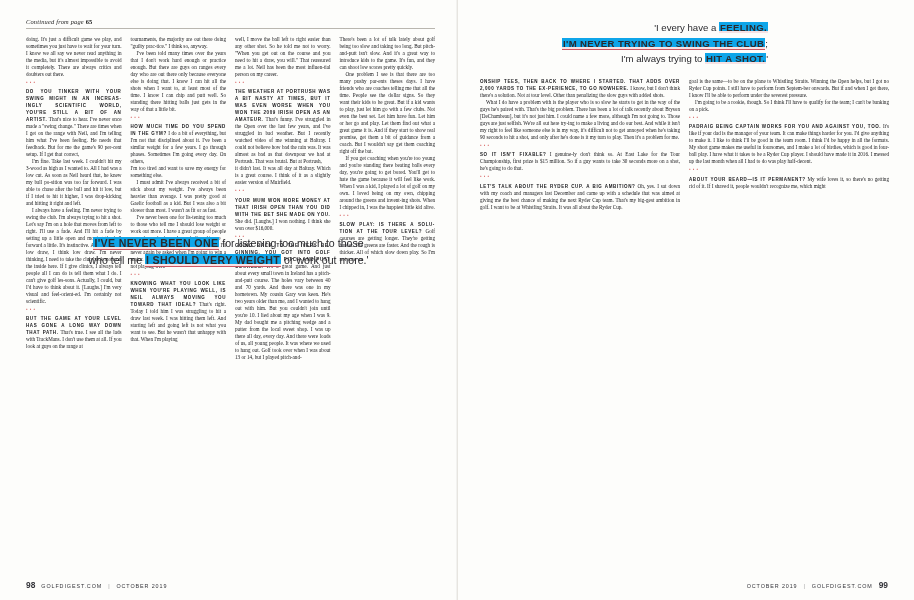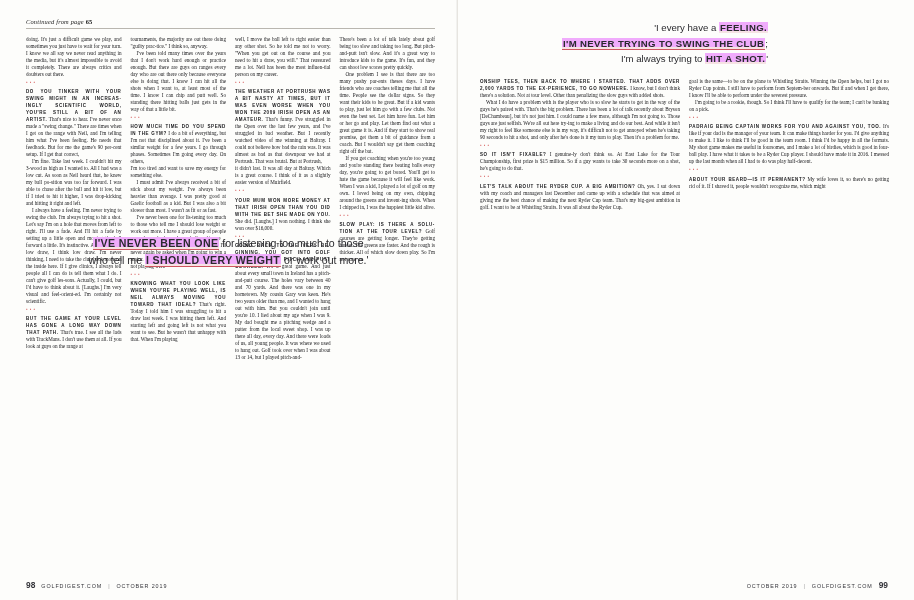--- a/index.html
+++ b/index.html
@@ -86,21 +86,21 @@
     margin:7px 0 7px 0;
     font-family:"Liberation Sans", sans-serif;
     font-size:10.6px;
     line-height:1.62;
     color:#2a2a2e;
     font-weight:400;
   }
   .pull .hl{
     font-weight:700;
     letter-spacing:.35px;
-    background:#f0abfc;
+    background:#0ea5e9;
     box-shadow:0 -2px 0 #f6e2e4 inset;
     padding:0 1px;
   }
   .pull .hl.ul{
     border-bottom:1.2px solid #cf5560;
     margin-top:8px;
   }
   .pull-left{ text-align:center; }
   .pull-right{ text-align:right; font-size:9.6px;}
 

